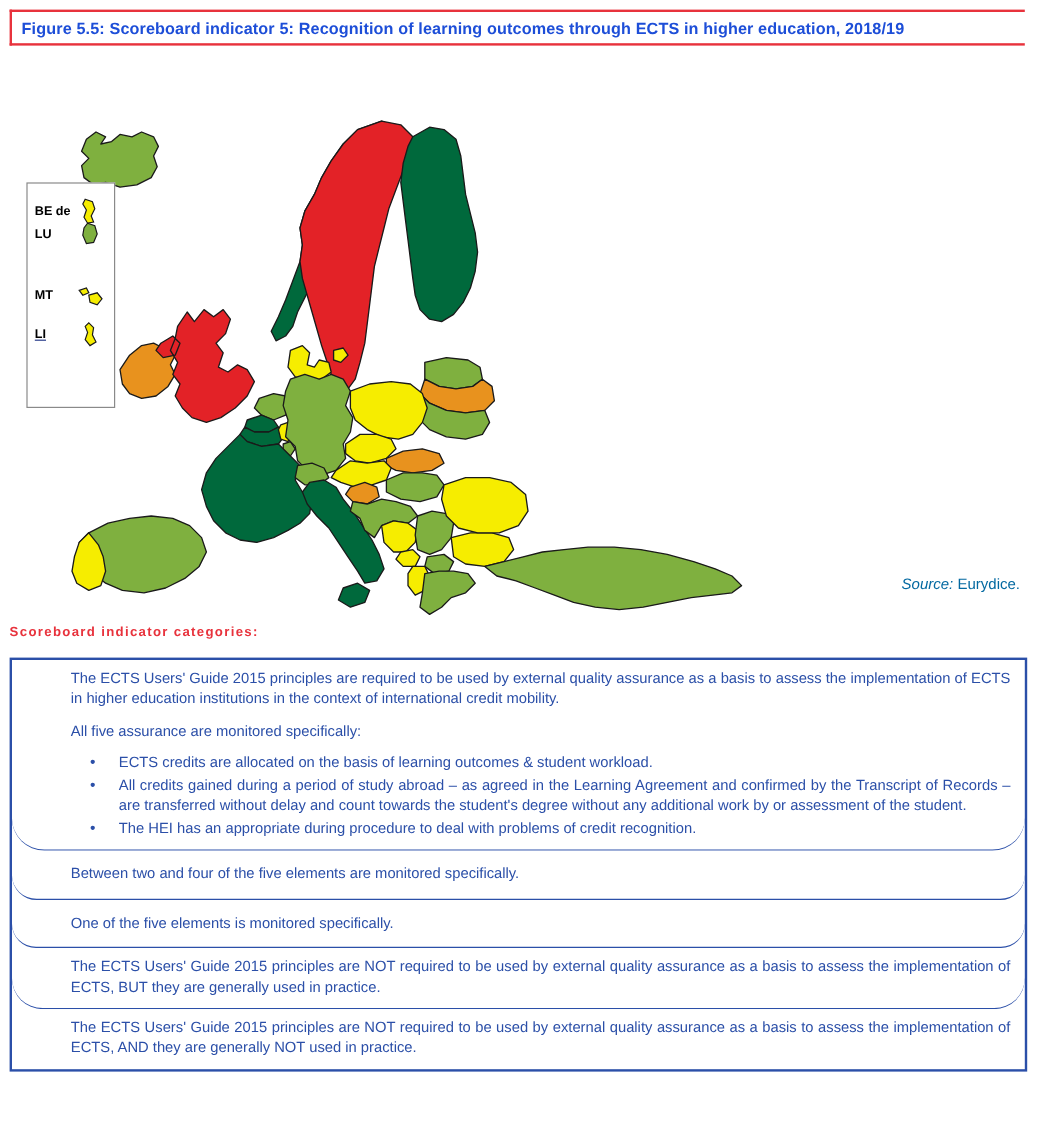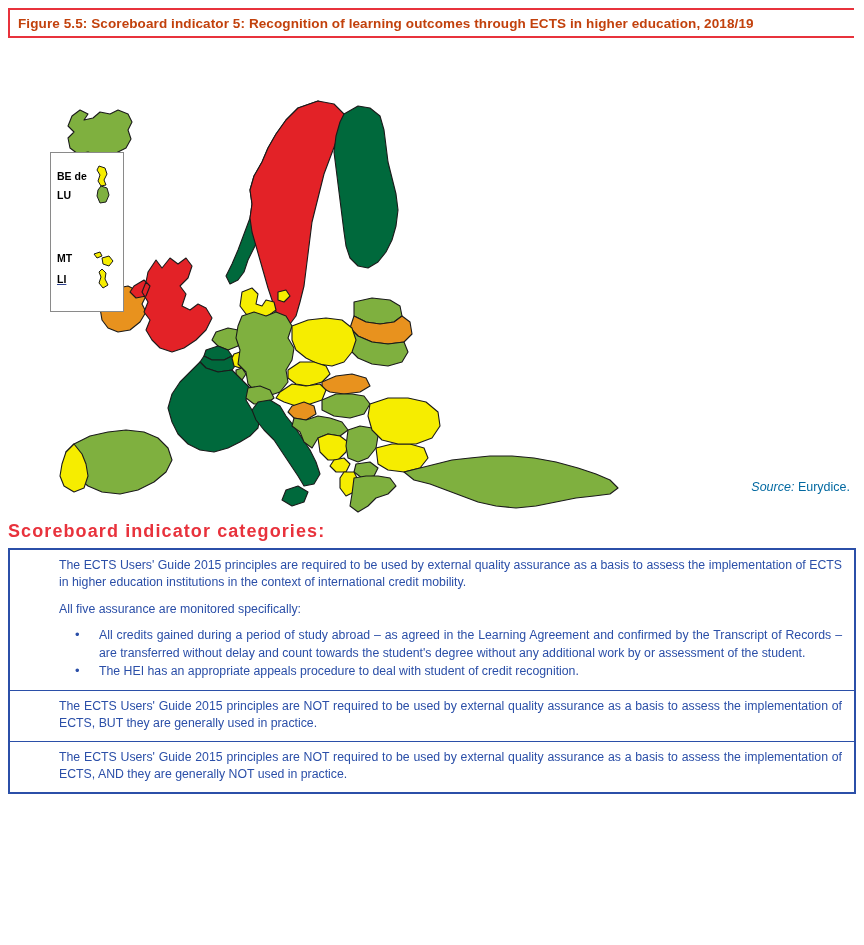--- a/index.html
+++ b/index.html
@@ -5,55 +5,55 @@
   html,body{margin:0;padding:0;background:#ffffff;}
   body{width:864px;height:945px;font-family:"Liberation Sans",sans-serif;color:#2b3f8c;position:relative;overflow:hidden;}
 
   
   #title-bar{
     position:absolute;left:8px;top:8px;width:846px;height:30px;
     border:2px solid #e8323c;border-right:none;box-sizing:border-box;
     display:flex;align-items:center;
   }
   #title-text{
-    font-size:13.5px;font-weight:bold;color:#c2410c;
+    font-size:13.5px;font-weight:bold;color:#1d4ed8;
     padding-left:8px;letter-spacing:0.1px;white-space:nowrap;
   }
 
   
   #map-area{position:absolute;left:0;top:44px;width:864px;height:470px;}
   #map-svg{position:absolute;left:0;top:0;}
 
   
   #inset-box{
-    position:absolute;left:22px;top:108px;width:74px;height:160px;
-    border:1px solid #8a8a8a;background:#ffffff;box-sizing:border-box;margin-left:28px;
+    position:absolute;left:22px;top:108px;width:74px;height:188px;
+    border:1px solid #8a8a8a;background:#ffffff;box-sizing:border-box;
   }
   .inset-row{position:absolute;display:flex;align-items:center;left:6px;}
   .inset-label{font-size:10.5px;font-weight:bold;color:#000;width:34px;}
   .inset-shape{width:26px;height:26px;}
 
   
   #source-line{
     position:absolute;right:14px;top:480px;font-size:12.5px;color:#0369a1;
   }
   #source-line .src-word{font-style:italic;}
 
   
   #categories-heading{
     position:absolute;left:8px;top:521px;
-    font-size:18px;font-weight:bold;color:#e8323c;letter-spacing:1.1px;
+    font-size:11px;font-weight:bold;color:#e8323c;letter-spacing:1.1px;
   }
 
   
   #legend-table{
     position:absolute;left:8px;top:548px;width:848px;
     border:2px solid #2b4fa8;box-sizing:border-box;background:#fff;
   }
-  .legend-row{display:flex;align-items:flex-start;border-bottom:1.5px solid #2b4fa8;}
+  .legend-row{display:flex;align-items:flex-start;border-bottom:1.5px solid #2b4fa8;border-radius:27px;}
   .legend-row:last-child{border-bottom:none;}
   .swatch{width:36px;flex:0 0 36px;border-right:1.5px solid #2b4fa8;}
   .legend-body{
     flex:1;padding:7px 12px 8px 12px;font-size:12.3px;line-height:1.42;
     color:#2b4fa8;text-align:justify;
   }
   .legend-body p{margin:0 0 9px 0;}
   .legend-body p:last-child{margin-bottom:0;}
   .legend-body ul{margin:0;padding:0;list-style:none;}
   .legend-body li{
@@ -163,21 +163,21 @@
       <svg class="inset-shape" viewBox="0 0 26 26">
         <path d="M8,3 L14,5 L16,11 L13,17 L15,22 L10,23 L7,18 L9,12 L6,7 Z" fill="#F6ED00" stroke="#1a1a1a" stroke-width="1"></path>
       </svg>
     </div>
     <div class="inset-row" style="top:29px;">
       <span class="inset-label">LU</span>
       <svg class="inset-shape" viewBox="0 0 26 26">
         <path d="M10,4 L16,6 L18,13 L15,20 L9,21 L6,14 L7,8 Z" fill="#7FB03F" stroke="#1a1a1a" stroke-width="1"></path>
       </svg>
     </div>
-    <div class="inset-row" style="top:92px;justify-content:center;">
+    <div class="inset-row" style="top:80px;justify-content:center;">
       <span class="inset-label">MT</span>
       <svg class="inset-shape" viewBox="0 0 26 26">
         <path d="M3,9 L9,7 L11,11 L6,13 Z M11,13 L18,11 L22,16 L18,21 L12,19 Z" fill="#F6ED00" stroke="#1a1a1a" stroke-width="1"></path>
       </svg>
     </div>
     <div class="inset-row" style="top:113px;text-decoration:underline;">
       <span class="inset-label">LI</span>
       <svg class="inset-shape" viewBox="0 0 26 26">
         <path d="M11,3 L15,7 L14,13 L17,19 L12,22 L8,17 L10,11 L8,6 Z" fill="#F6ED00" stroke="#1a1a1a" stroke-width="1"></path>
       </svg>
@@ -192,27 +192,40 @@
 <div id="categories-heading">Scoreboard indicator categories:</div>
 
 <div id="legend-table">
 
   <div class="legend-row">
     <div class="swatch" style="background:#00693C;"></div>
     <div class="legend-body">
       <p>The ECTS Users' Guide 2015 principles are required to be used by external quality assurance as a basis to assess the implementation of ECTS in higher education institutions in the context of international credit mobility.</p>
       <p>All five assurance are monitored specifically:</p>
       <ul>
+        <li>ECTS credits are allocated on the basis of learning outcomes &amp; student workload.</li>
         <li>All credits gained during a period of study abroad – as agreed in the Learning Agreement and confirmed by the Transcript of Records – are transferred without delay and count towards the student's degree without any additional work by or assessment of the student.</li>
-        <li>The HEI has an appropriate appeals procedure to deal with student of credit recognition.</li>
+        <li>The HEI has an appropriate during procedure to deal with problems of credit recognition.</li>
       </ul>
     </div>
   </div>
 
-
+  <div class="legend-row">
+    <div class="swatch" style="background:#7FB03F;"></div>
+    <div class="legend-body single-line">
+      <p>Between two and four of the five elements are monitored specifically.</p>
+    </div>
+  </div>
+
+  <div class="legend-row">
+    <div class="swatch" style="background:#F6ED00;"></div>
+    <div class="legend-body single-line">
+      <p>One of the five elements is monitored specifically.</p>
+    </div>
+  </div>
 
   <div class="legend-row">
     <div class="swatch" style="background:#E8921E;"></div>
     <div class="legend-body">
       <p>The ECTS Users' Guide 2015 principles are NOT required to be used by external quality assurance as a basis to assess the implementation of ECTS, BUT they are generally used in practice.</p>
     </div>
   </div>
 
   <div class="legend-row">
     <div class="swatch" style="background:#E32227;"></div>

